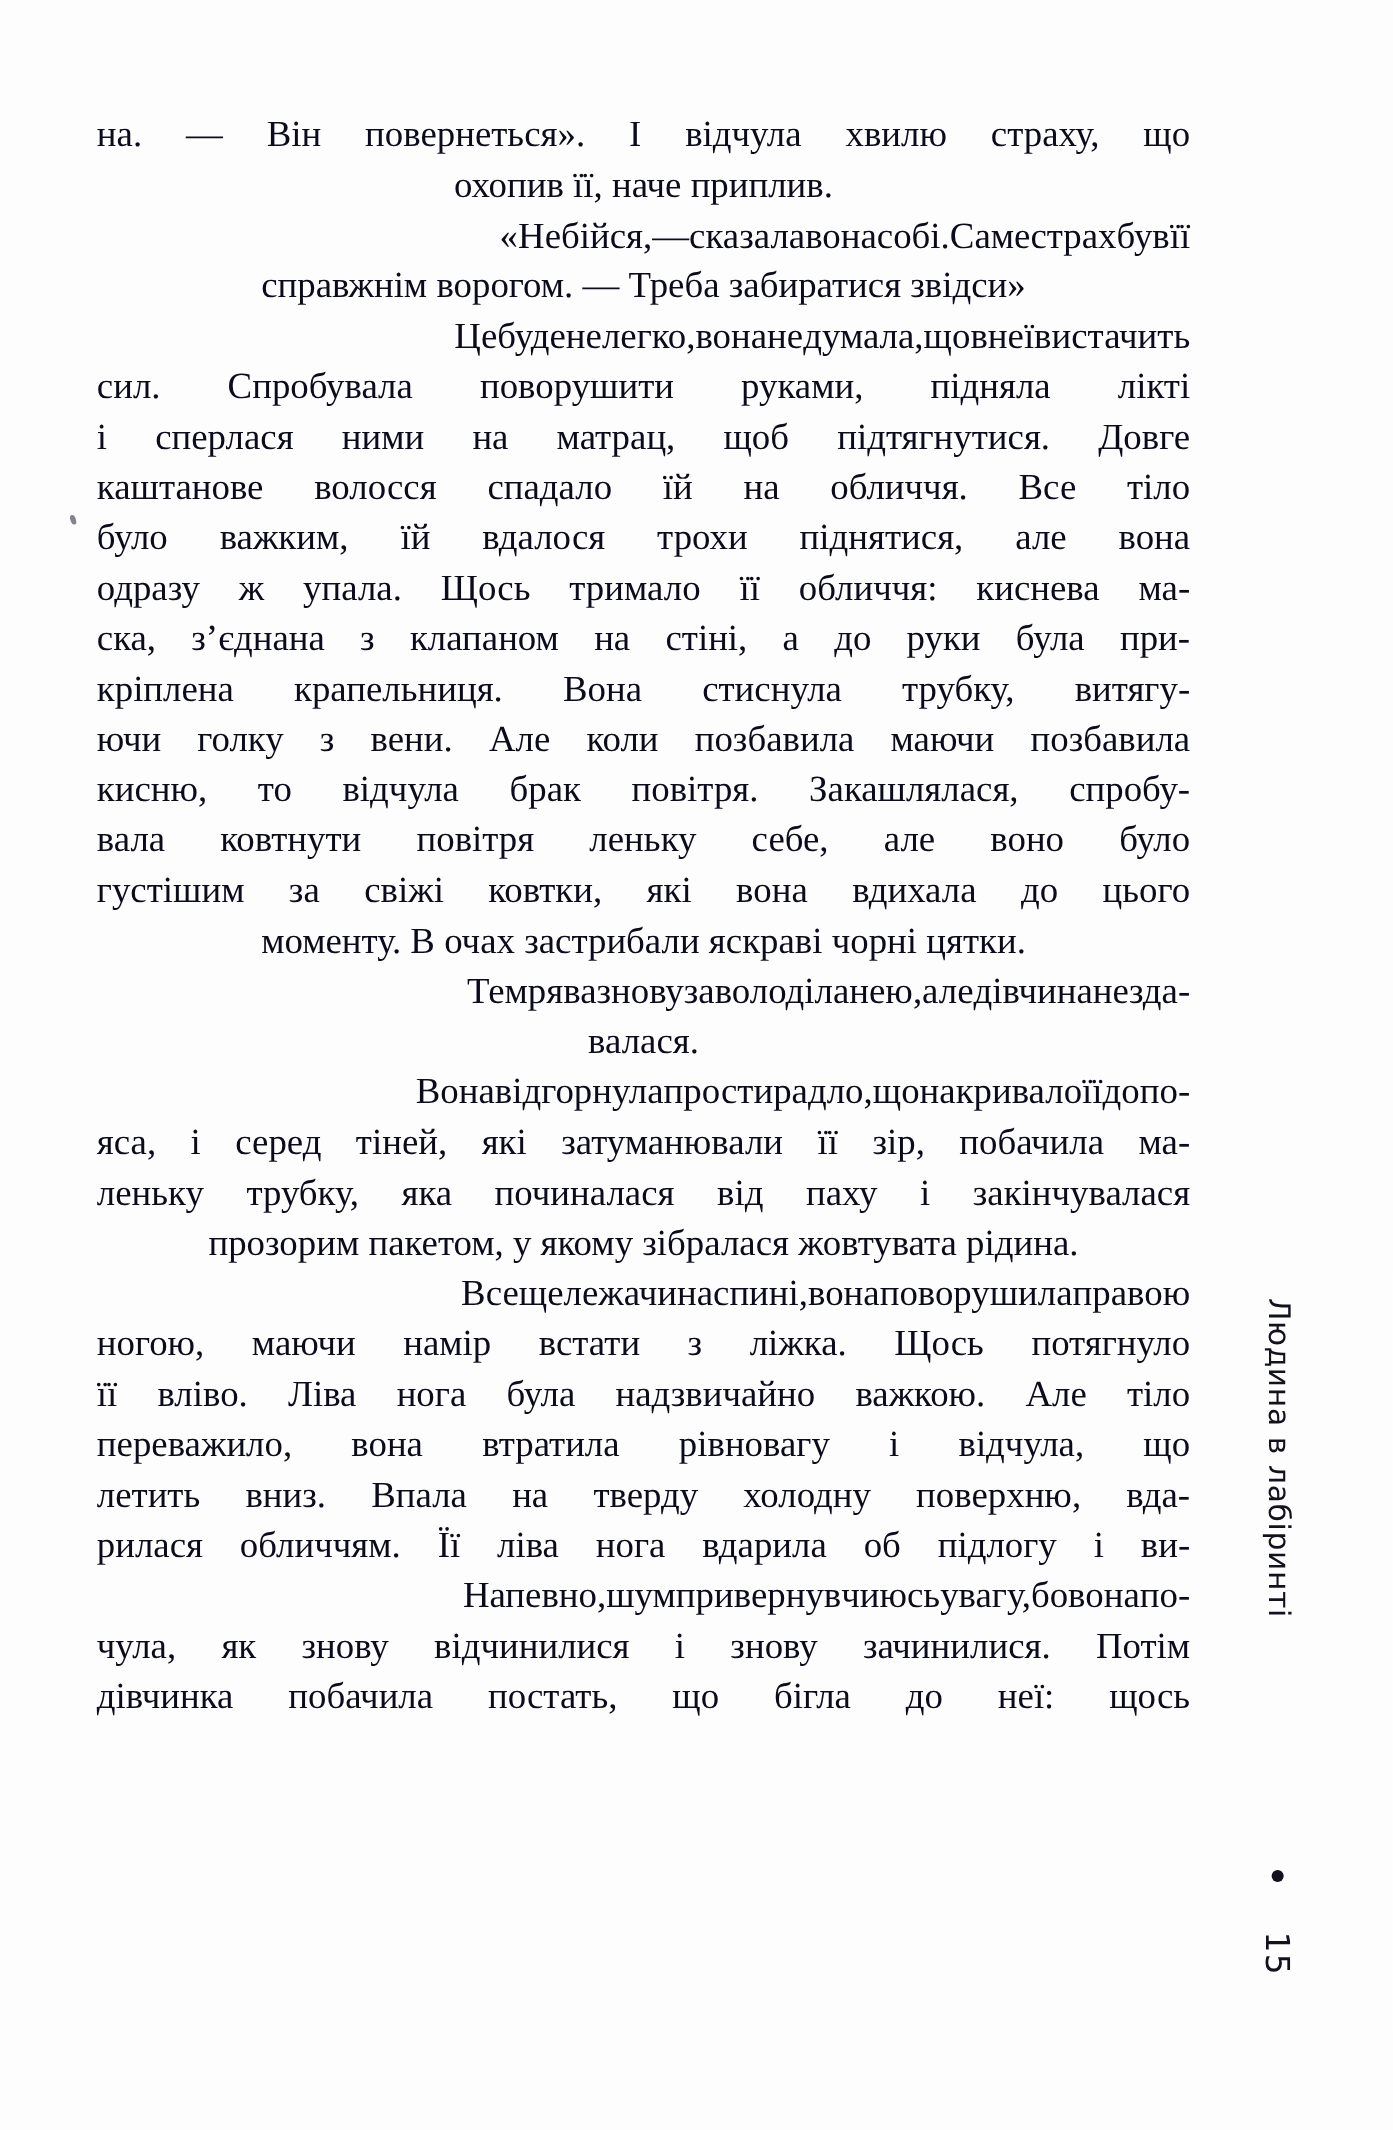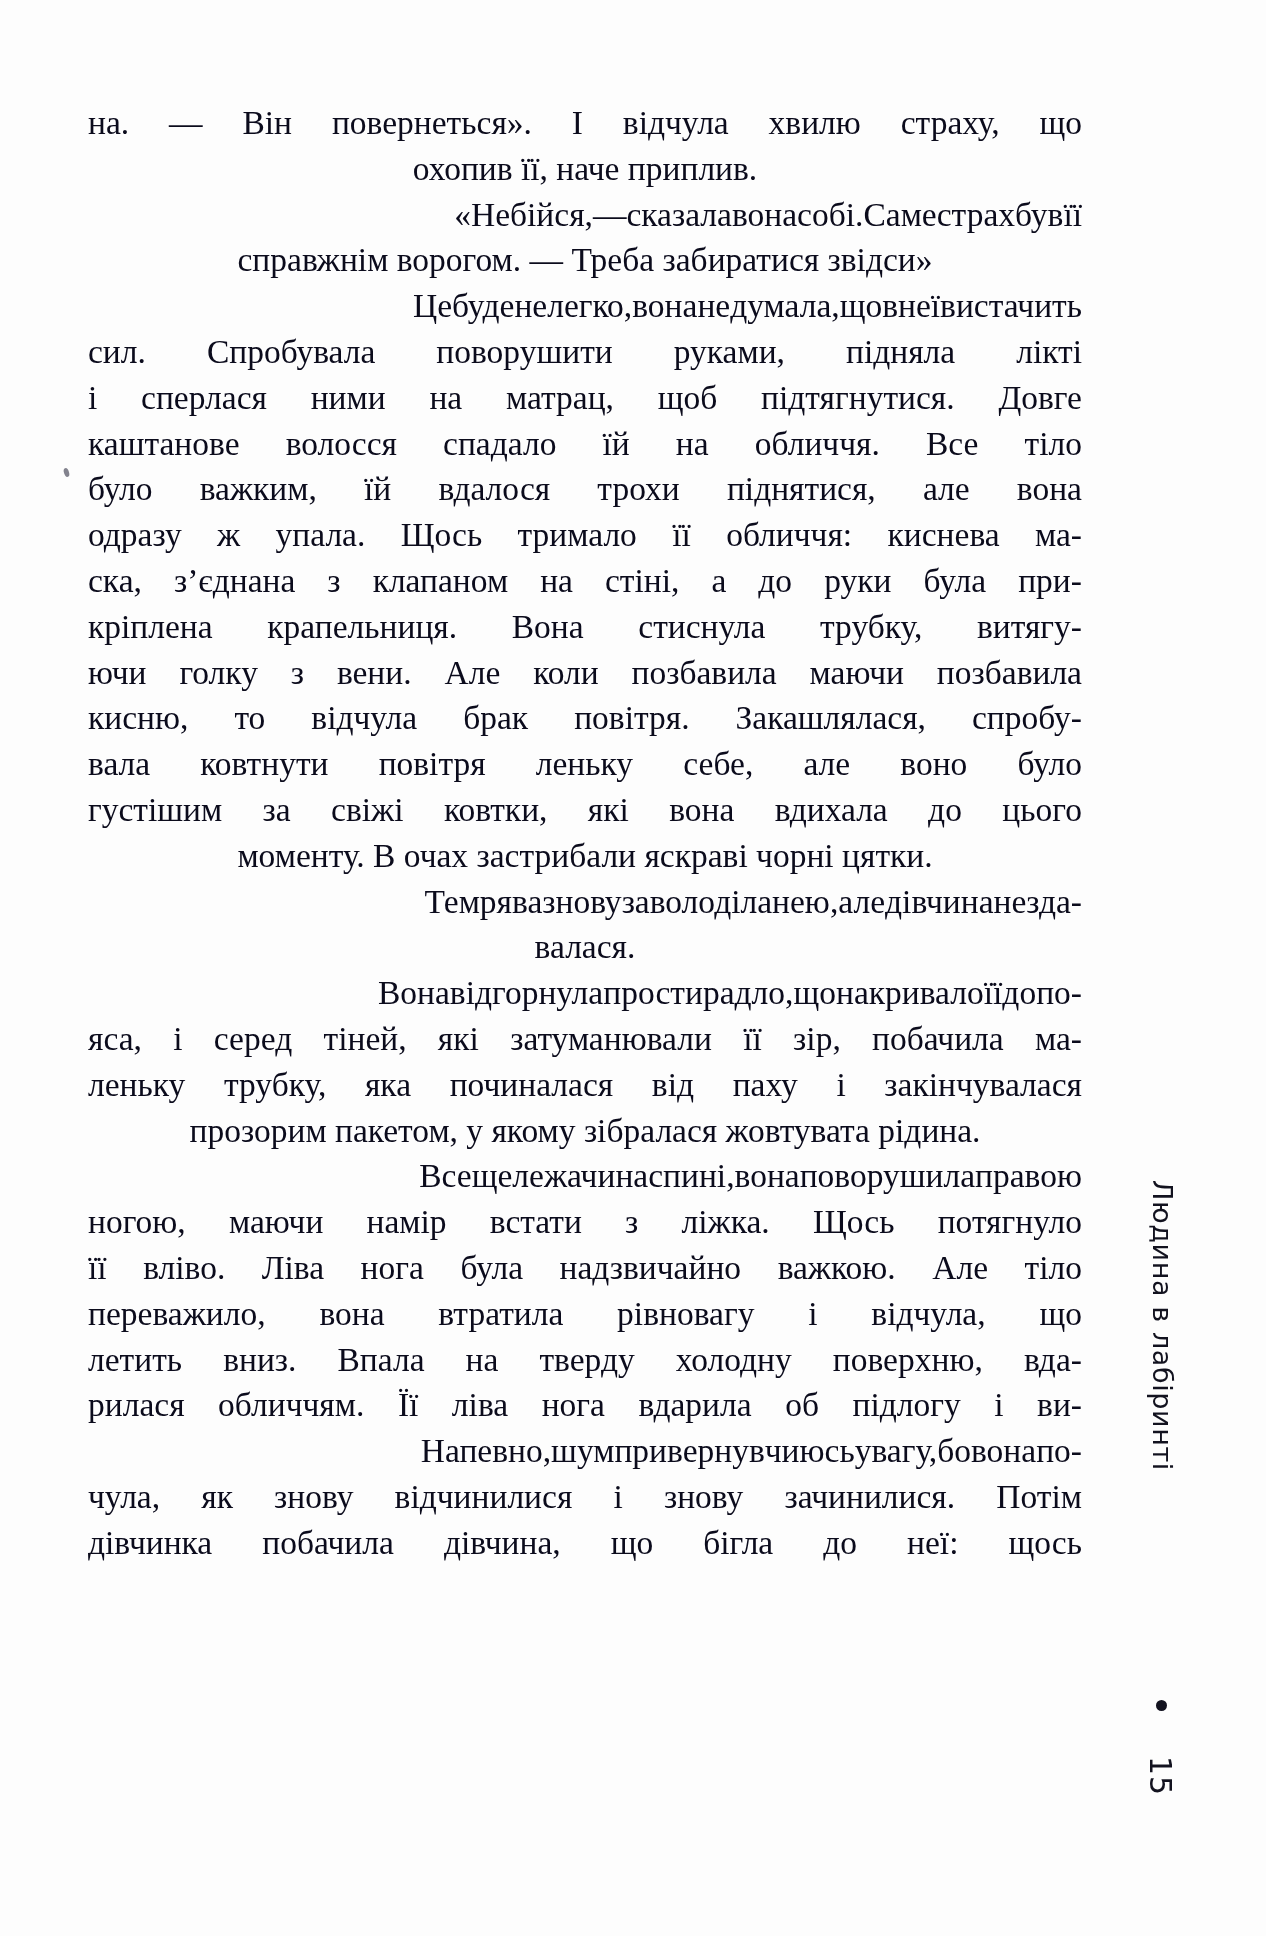--- a/index.html
+++ b/index.html
@@ -418,21 +418,21 @@
           <span class="w">знову</span>
           <span class="w">відчинилися</span>
           <span class="w">і</span>
           <span class="w">знову</span>
           <span class="w">зачинилися.</span>
           <span class="w">Потім</span>
         </div>
       <div class="jrow">
           <span class="w">дівчинка</span>
           <span class="w">побачила</span>
-          <span class="w">дівчина,</span>
+          <span class="w">постать,</span>
           <span class="w">що</span>
           <span class="w">бігла</span>
           <span class="w">до</span>
           <span class="w">неї:</span>
           <span class="w">щось</span>
         </div>
     </div>
 
   </div>
 

